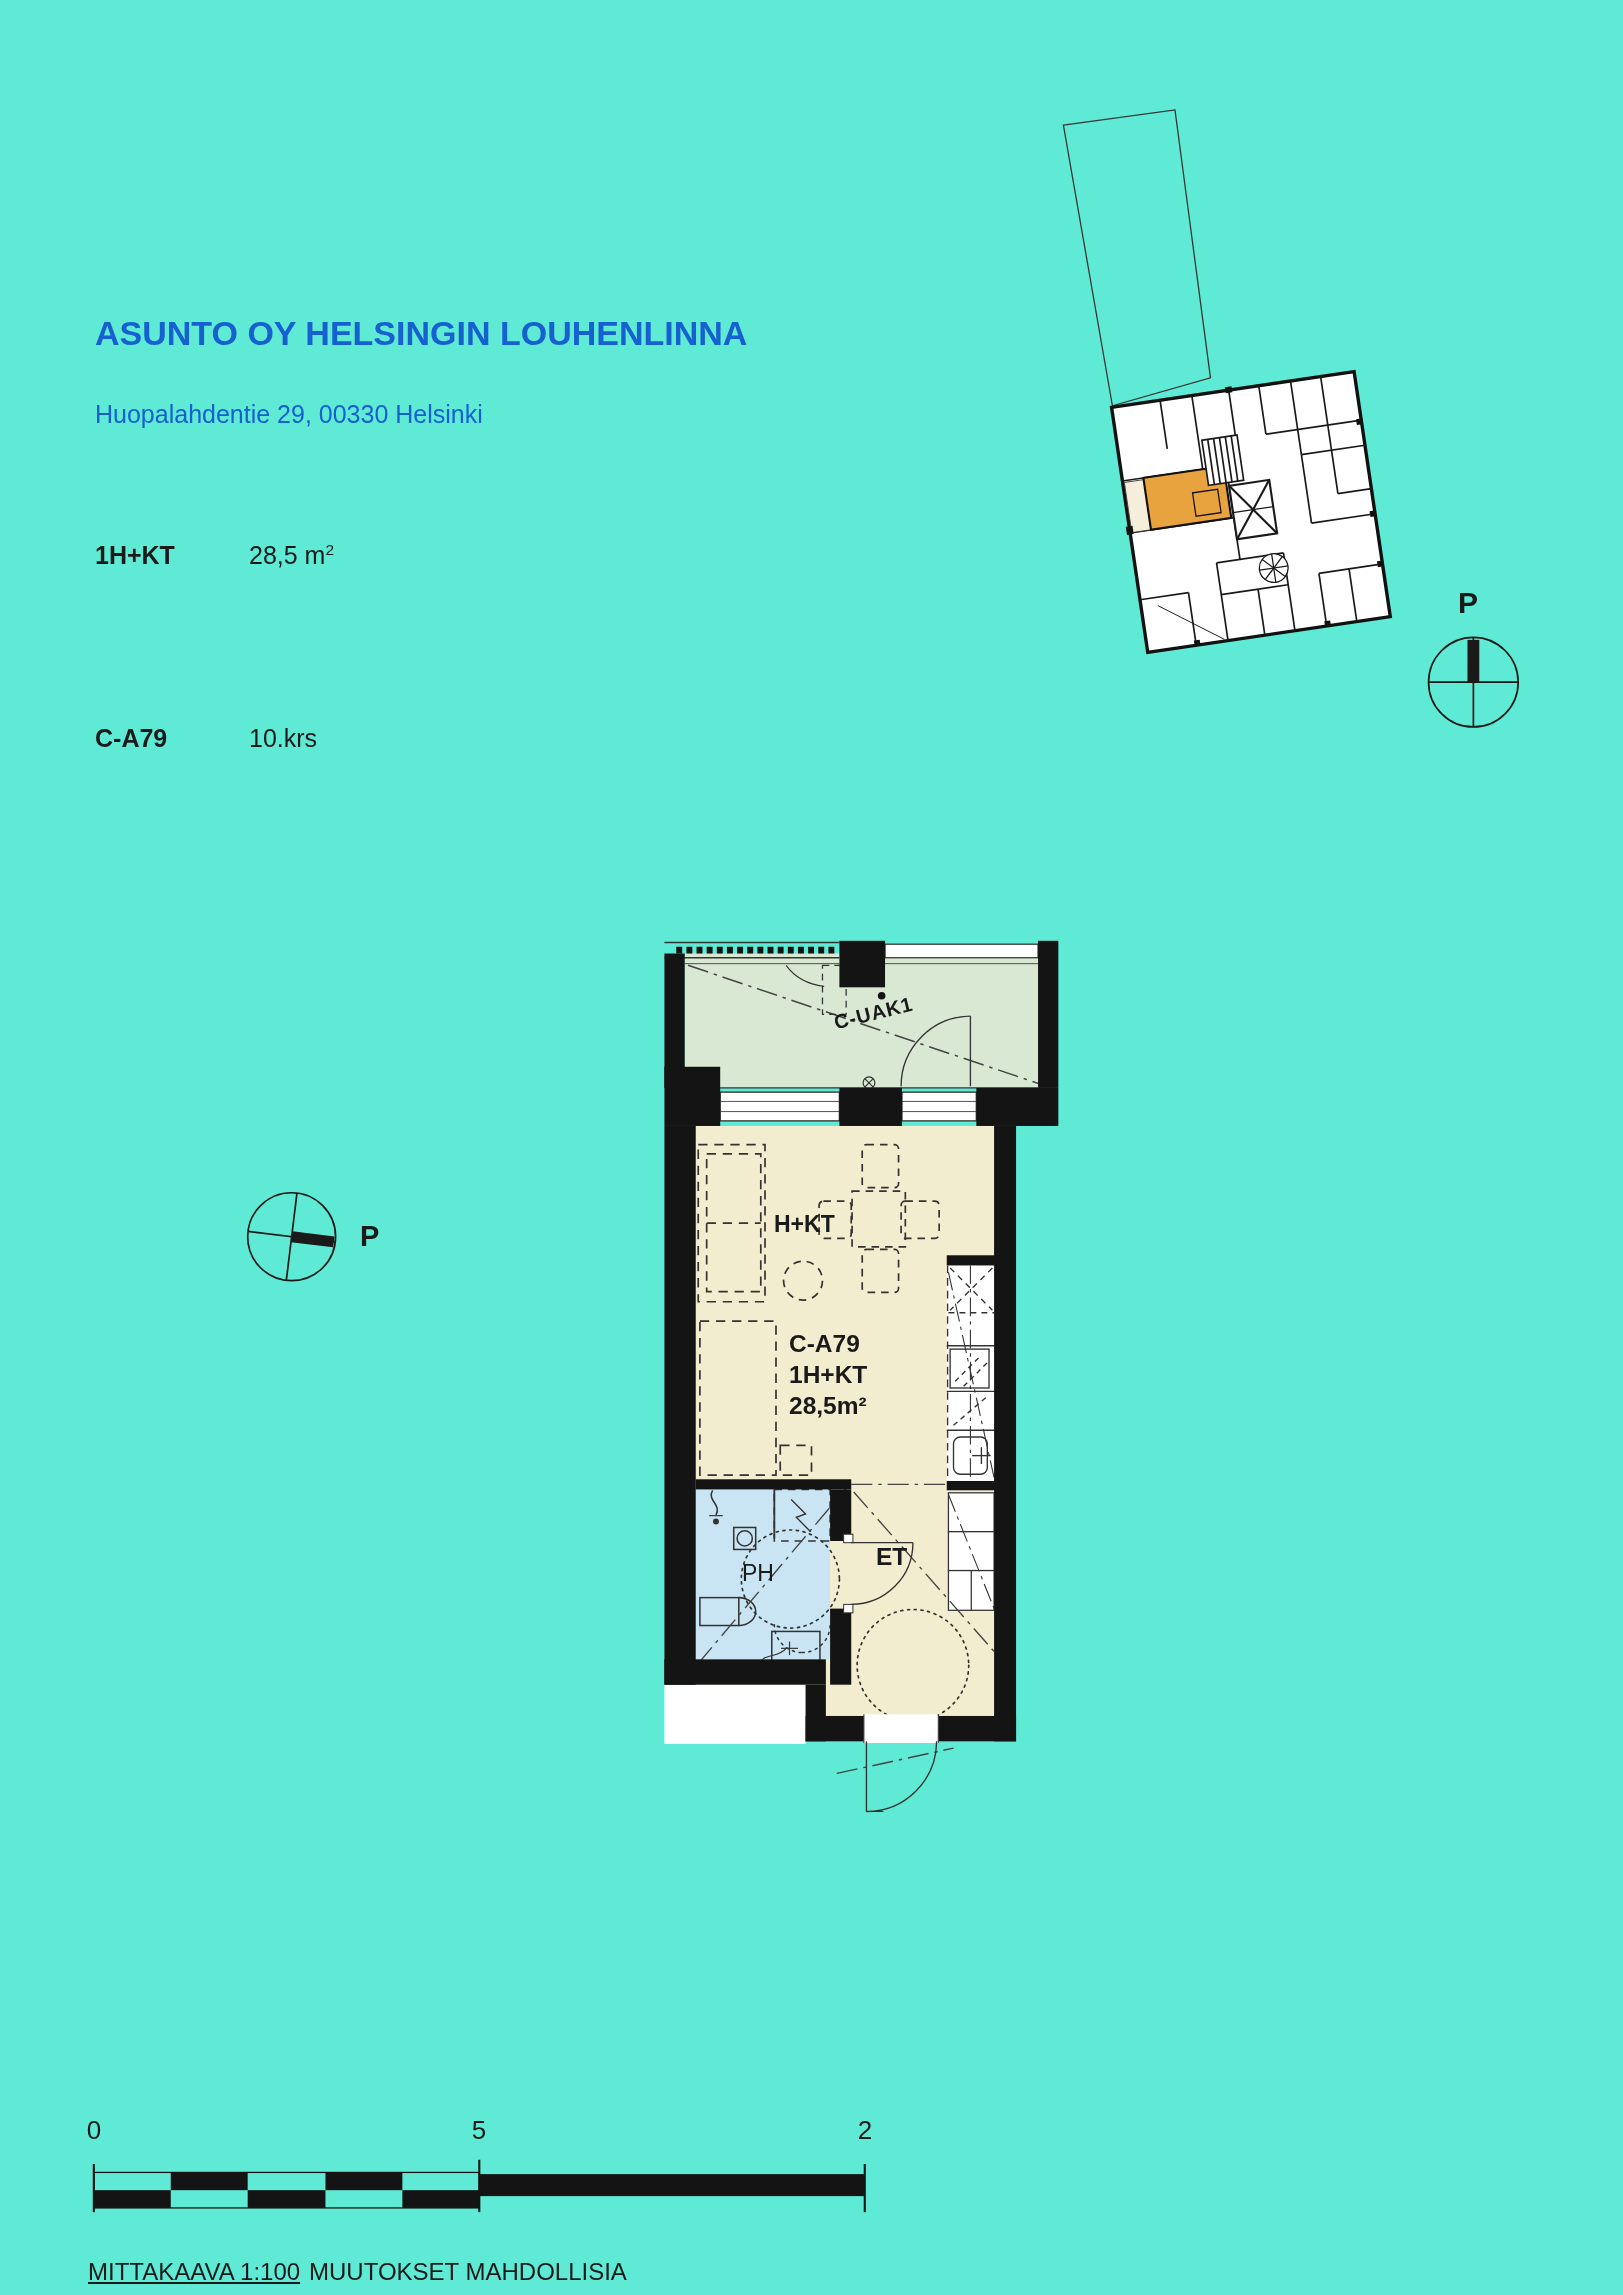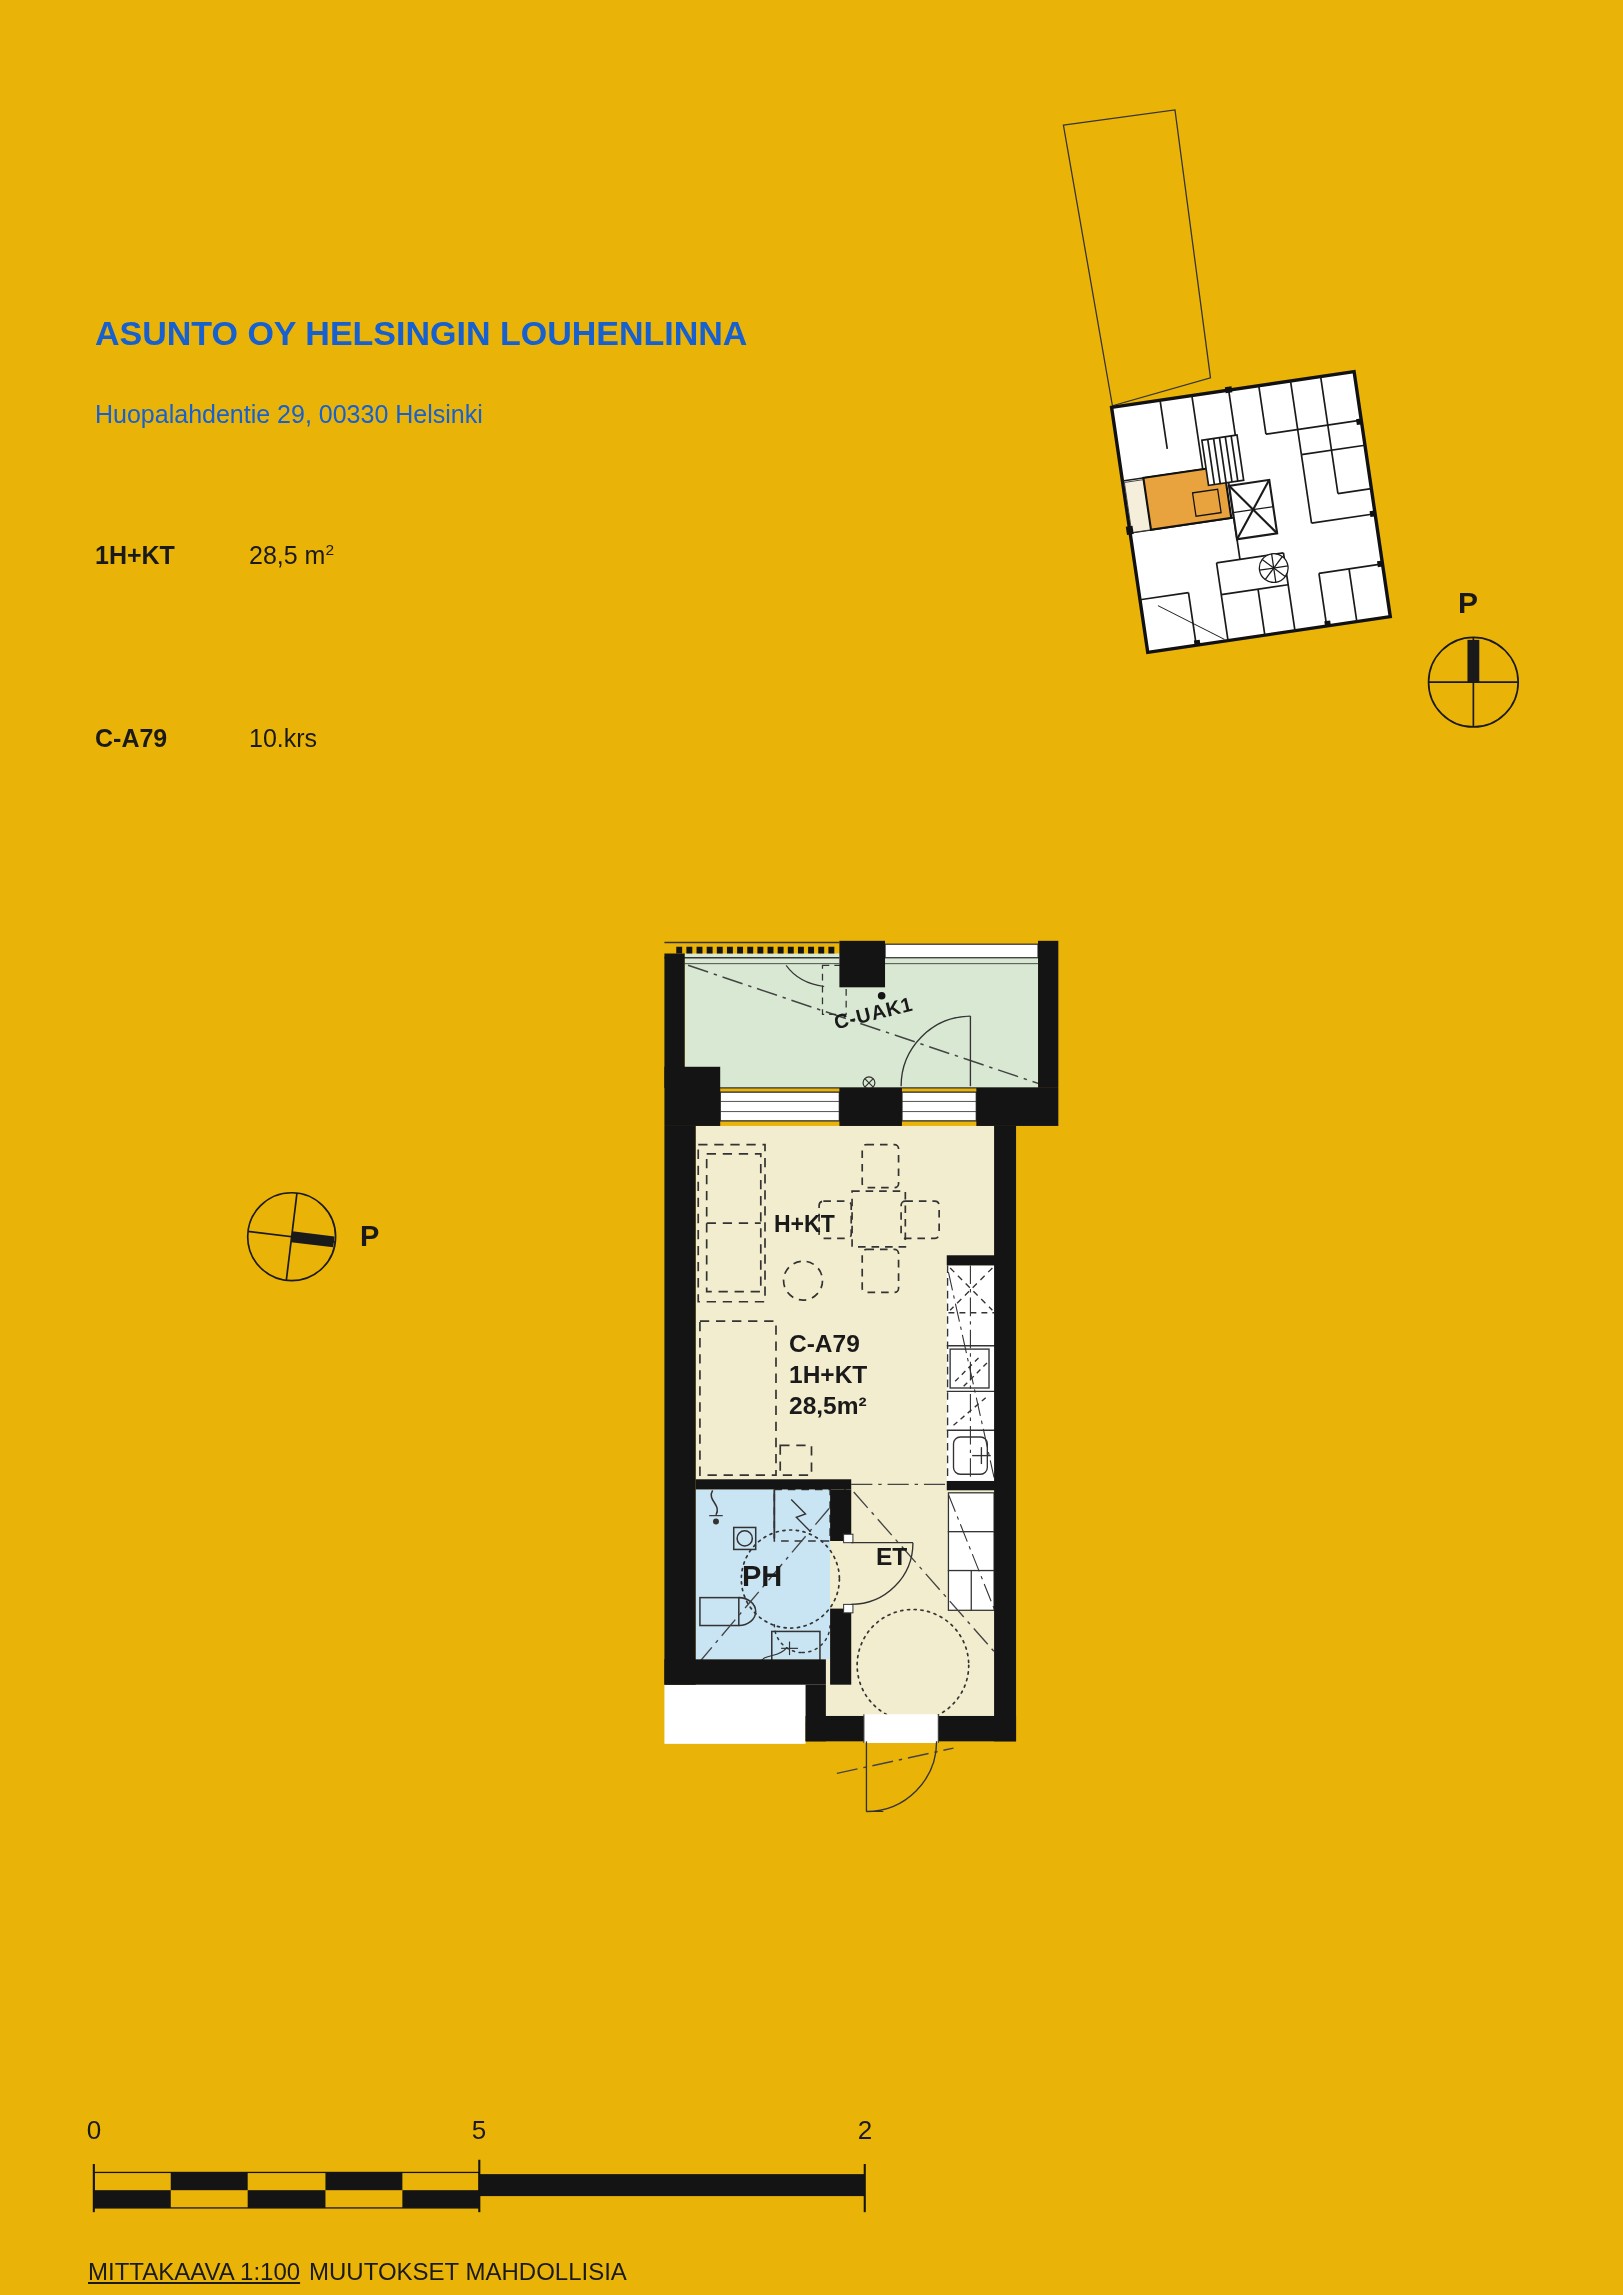--- a/index.html
+++ b/index.html
@@ -6,35 +6,35 @@
     --accent-blue:#1660cf;
     --balcony-green:#d9e8d3;
     --room-beige:#f2edce;
     --bathroom-blue:#c9e5f4;
     --highlight-orange:#e9a33e;
     --highlight-cream:#f5eedb;
     --wall-black:#141414;
   }
   html,body{margin:0;padding:0;background:#ffffff;}
   body{font-family:"Liberation Sans","DejaVu Sans",sans-serif;}
-  .page{position:relative;width:1623px;height:2295px;background:#eab308;overflow:hidden;}
+  .page{position:relative;width:1623px;height:2295px;background:#5eead4;overflow:hidden;}
   .drawing{position:absolute;left:0;top:0;width:1623px;height:2295px;}
   .lbl{position:absolute;color:#1a1a1a;white-space:nowrap;line-height:1.05;}
   .title{left:95px;top:316px;font-size:34px;font-weight:bold;color:var(--accent-blue);letter-spacing:0px;}
   .address{left:95px;top:401px;font-size:25px;color:var(--accent-blue);}
   .spec-label{font-weight:bold;}
   .spec-1-label{left:95px;top:542px;font-size:25px;}
   .spec-1-value{left:249px;top:542px;font-size:25px;}
   .spec-1-value sup{font-size:62%;}
   .spec-2-label{left:95px;top:725px;font-size:25px;}
   .spec-2-value{left:249px;top:725px;font-size:25px;}
   .balcony-lbl{left:810px;top:1003px;width:127px;text-align:center;font-size:20px;font-weight:bold;transform:rotate(-14deg);letter-spacing:0.8px;}
   .room-lbl{left:774px;top:1212px;font-size:23px;font-weight:bold;text-align:right;}
   .unit-block{left:789px;top:1328px;font-size:24.5px;font-weight:bold;line-height:31px;}
-  .ph-lbl{left:742px;top:1561px;font-size:29px;font-weight:bold;}
+  .ph-lbl{left:742px;top:1561px;font-size:23px;font-weight:normal;}
   .et-lbl{left:876px;top:1500px;font-size:24.5px;font-weight:bold;margin-top:44px;}
   .p-left{left:360px;top:1221px;font-size:29px;font-weight:bold;}
   .p-site{left:1458px;top:587px;font-size:30px;font-weight:bold;}
   .s-num{font-size:26px;text-align:center;width:34px;}
   .s0{left:77px;top:2117px;}
   .s5{left:462px;top:2117px;}
   .s10{left:848px;top:2117px;}
   .cap1{left:88px;top:2259px;font-size:24px;text-decoration:underline;}
   .cap2{left:309px;top:2259px;font-size:24px;}
 </style>

